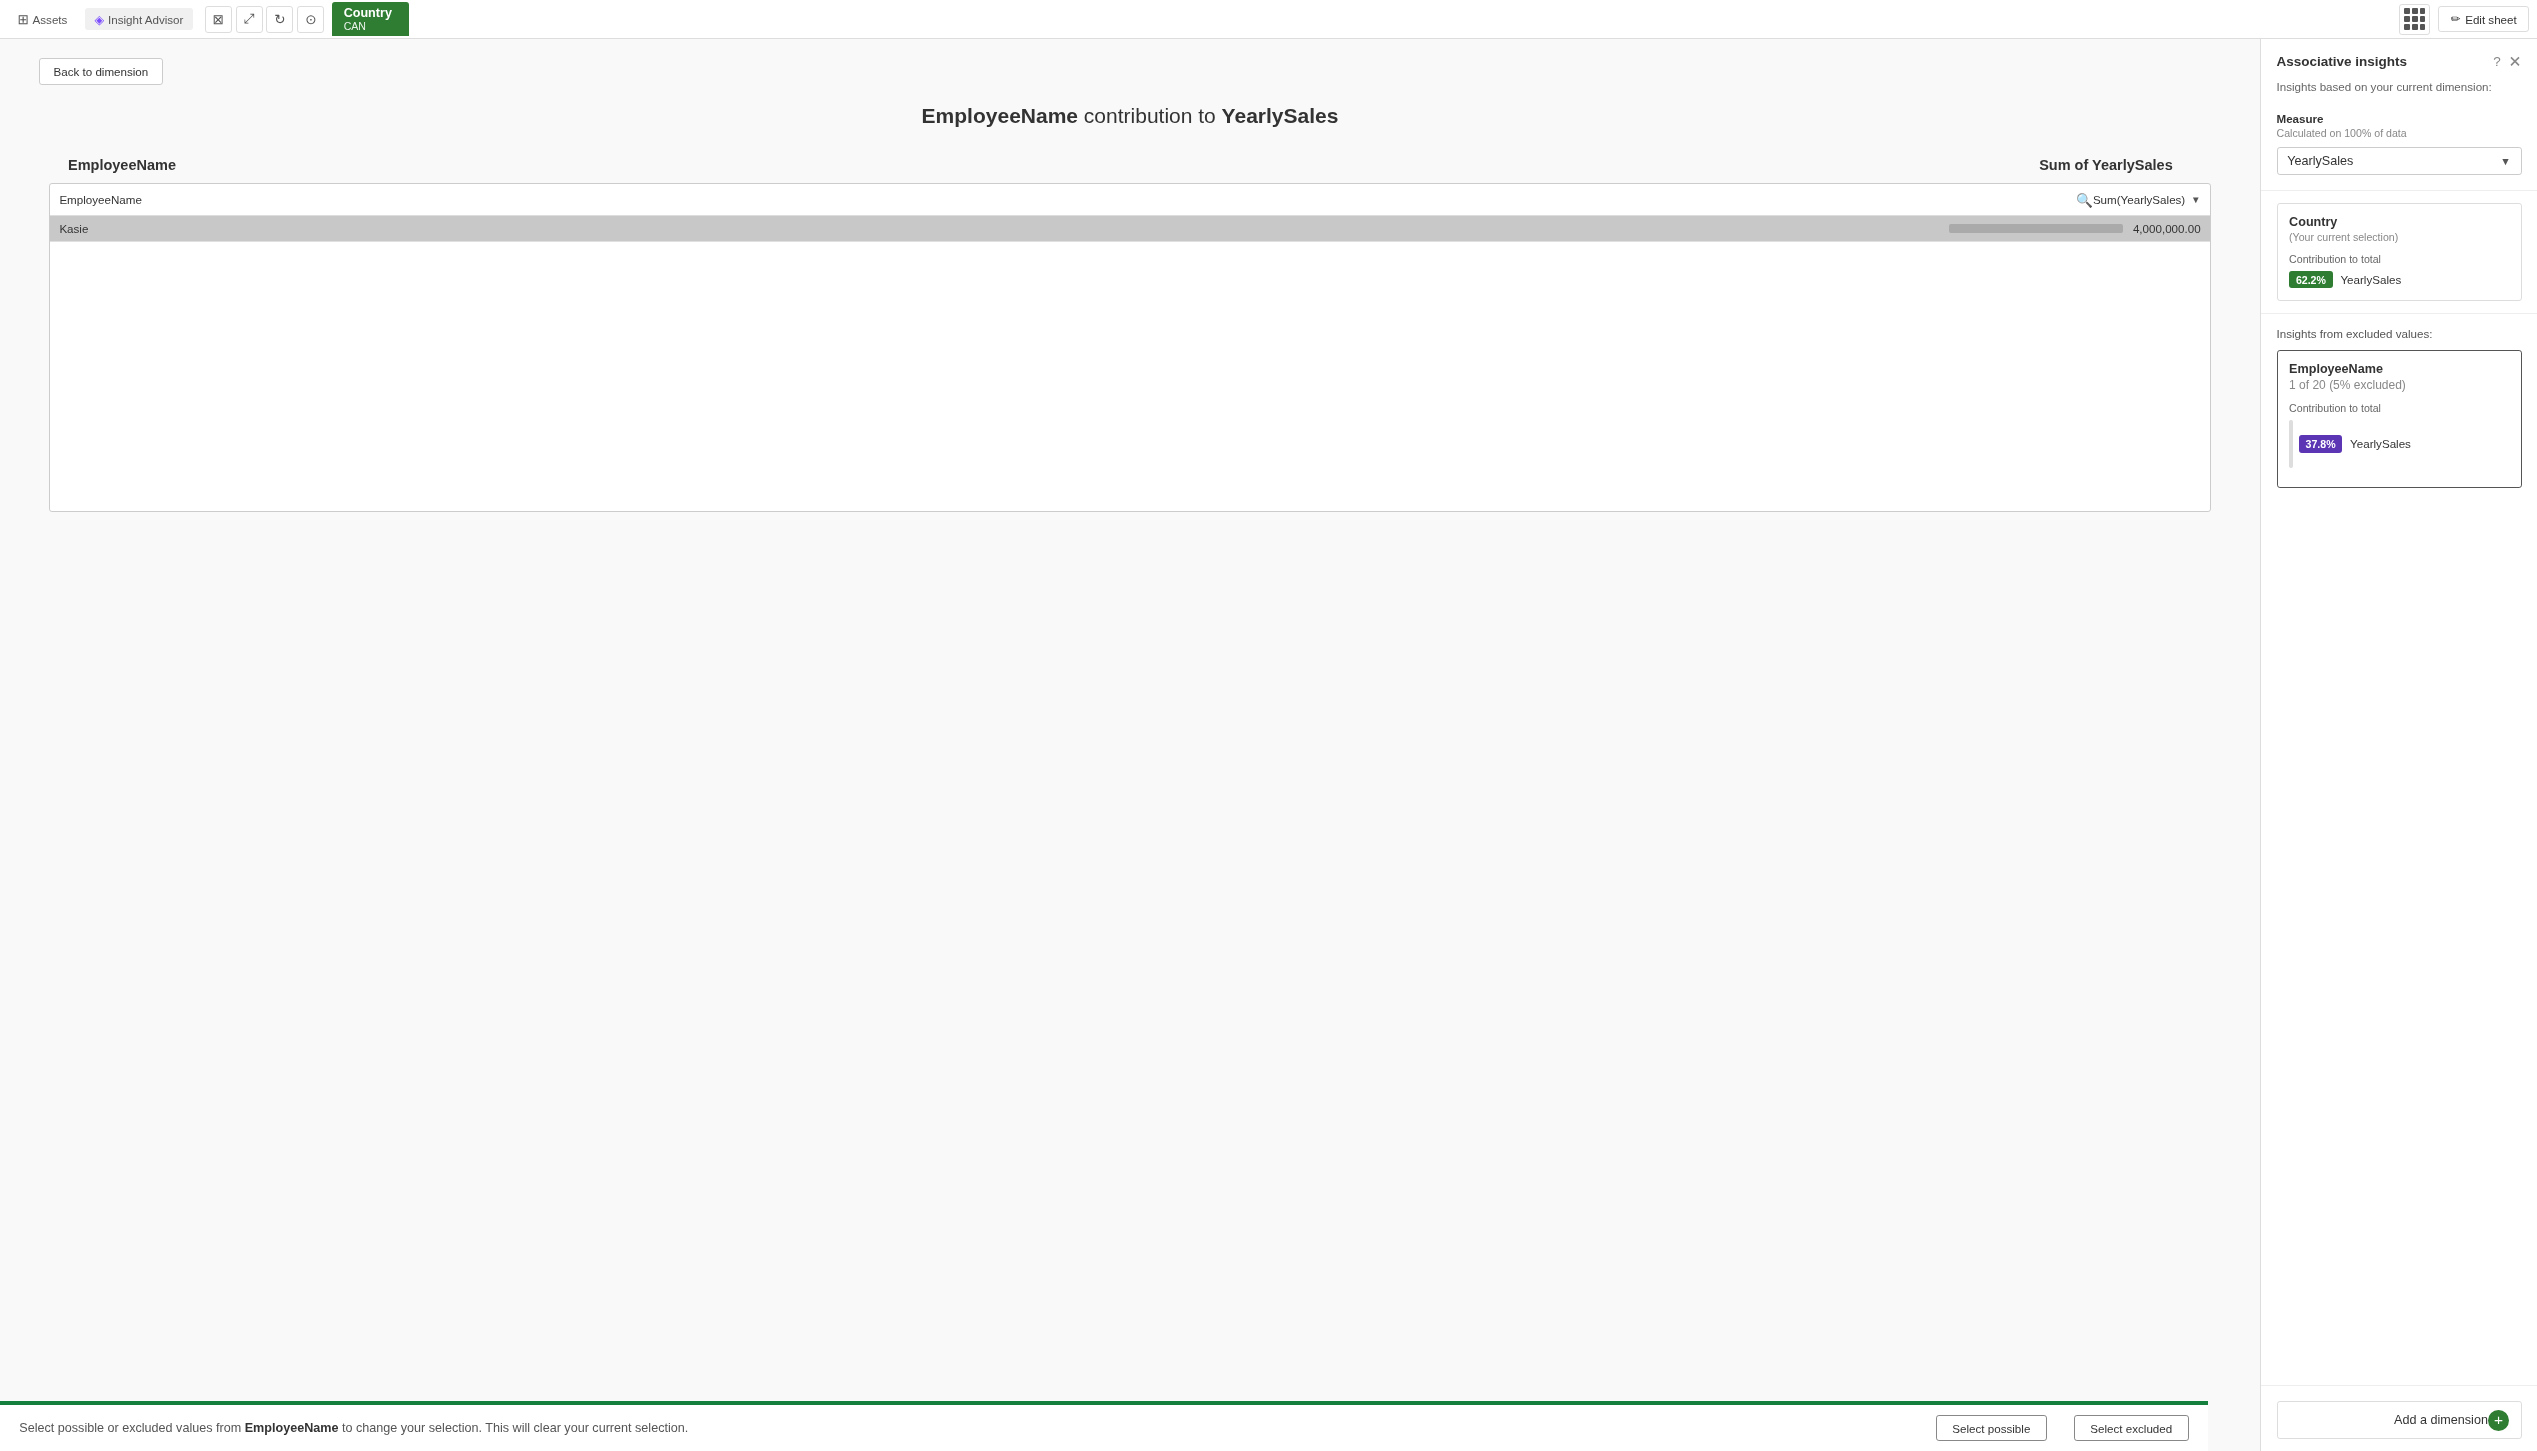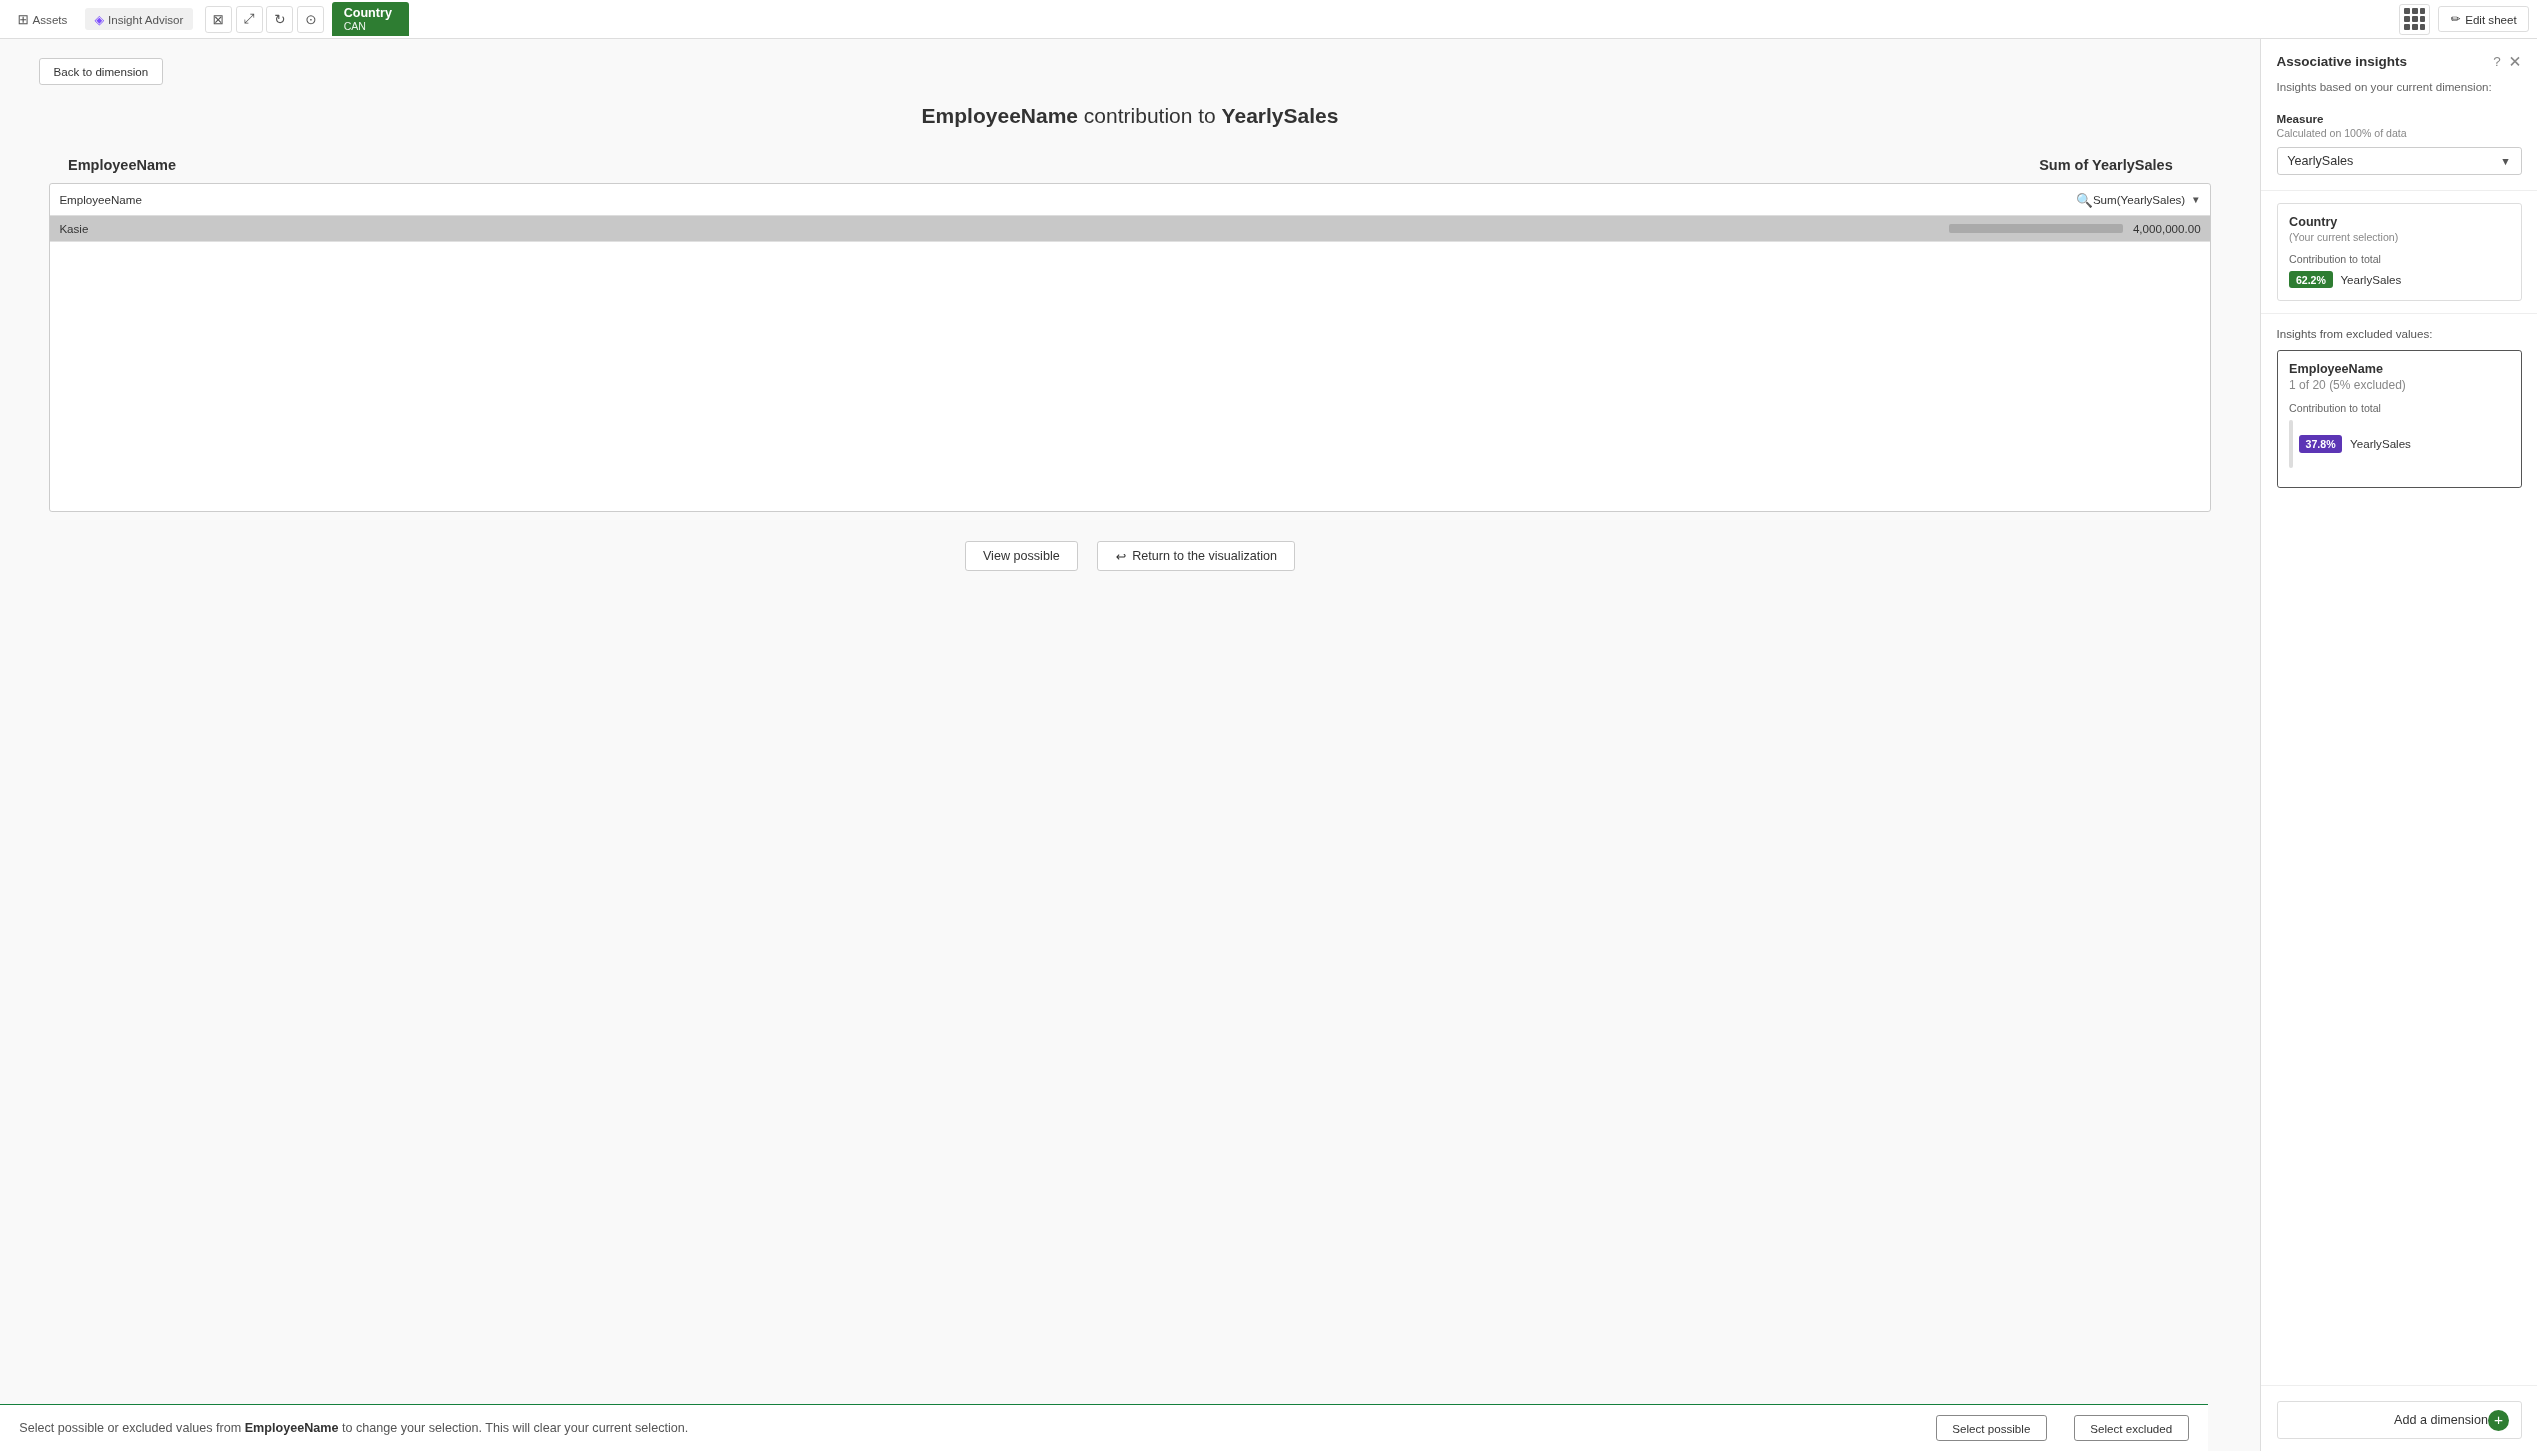--- a/index.html
+++ b/index.html
@@ -50,21 +50,21 @@
     .data-row-name { flex: 1; font-size: 11.6px; color: #333; }
     .data-row-value { font-size: 11.6px; color: #333; }
     .data-row-bar { width: 174px; height: 9.7px; background: #aaa; border-radius: 1.9px; margin-right: 9.7px; }
 
     
     .bottom-buttons { display: flex; gap: 19.3px; justify-content: center; margin-top: 29px; }
     .view-possible-btn { border: 1px solid #ccc; background: #fff; padding: 6.8px 17.4px; border-radius: 2.9px; cursor: pointer; font-size: 12.6px; color: #333; }
     .return-btn { border: 1px solid #ccc; background: #fff; padding: 6.8px 17.4px; border-radius: 2.9px; cursor: pointer; font-size: 12.6px; color: #333; display: flex; align-items: center; gap: 5.8px; }
 
     
-    .bottom-bar { position: fixed; bottom: 0; left: 0; right: 329px; background: #fff; border-top: 1px solid #15803d; padding: 9.7px 19.3px; display: flex; align-items: center; justify-content: space-between; z-index: 10; }
+    .bottom-bar { position: fixed; bottom: 0; left: 0; right: 329px; background: #fff; border-top: 4px solid #15803d; padding: 9.7px 19.3px; display: flex; align-items: center; justify-content: space-between; z-index: 10; }
     .bottom-bar-text { font-size: 12.6px; color: #555; }
     .bottom-bar-text strong { font-weight: 600; color: #333; }
     .bottom-bar-buttons { display: flex; gap: 27px; border-radius: 7px; }
     .select-possible-btn { border: 1px solid #888; background: #fff; padding: 5.8px 15.5px; border-radius: 2.9px; cursor: pointer; font-size: 11.6px; color: #333; }
     .select-excluded-btn { border: 1px solid #888; background: #fff; padding: 5.8px 15.5px; border-radius: 2.9px; cursor: pointer; font-size: 11.6px; color: #333; }
 
     
     .sidebar { width: 277px; background: #fff; border-left: 1px solid #ddd; display: flex; flex-direction: column; overflow-y: auto; flex-shrink: 0; }
     .sidebar-header { display: flex; align-items: center; justify-content: space-between; padding: 13.5px 15.5px 5.8px; }
     .sidebar-title { font-size: 13.5px; font-weight: 600; color: #333; }
@@ -182,29 +182,20 @@
           <span class="sort-icon">▼</span>
         </div>
       </div>
       <div class="data-row">
         <div class="data-row-name">Kasie</div>
         <div class="data-row-bar"></div>
         <div class="data-row-value">4,000,000.00</div>
       </div>
     </div>
 
-    <div class="bottom-buttons">
-      <button class="view-possible-btn">
-        <span>View possible</span>
-      </button>
-      <button class="return-btn">
-        <span>↩</span>
-        <span>Return to the visualization</span>
-      </button>
-    </div>
 
   </div>
 
   <div class="sidebar">
     <div class="sidebar-header">
       <span class="sidebar-title">Associative insights</span>
       <div class="sidebar-header-icons">
         <span class="sidebar-help-icon">?</span>
         <span class="sidebar-close-icon">✕</span>
       </div>

